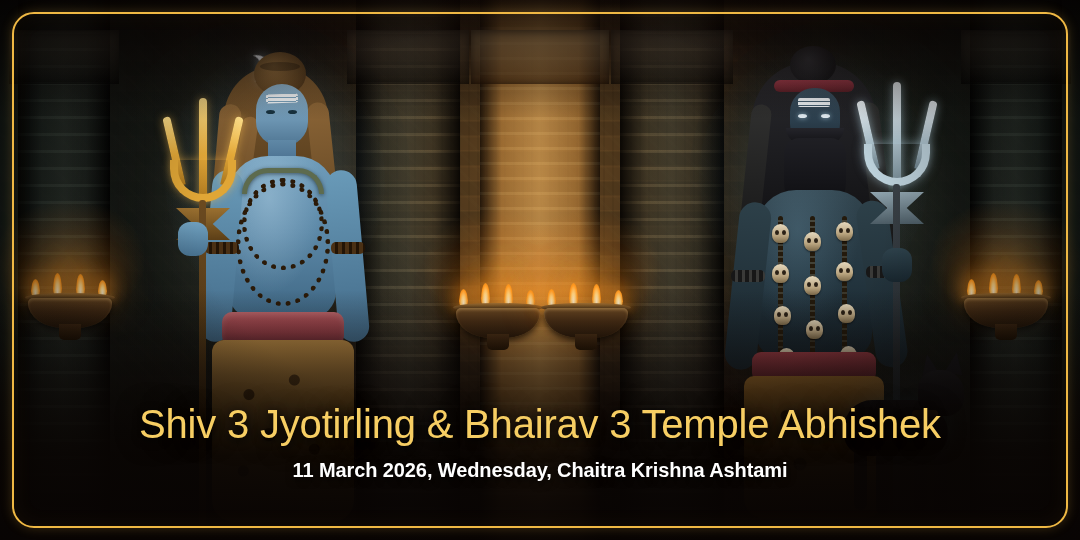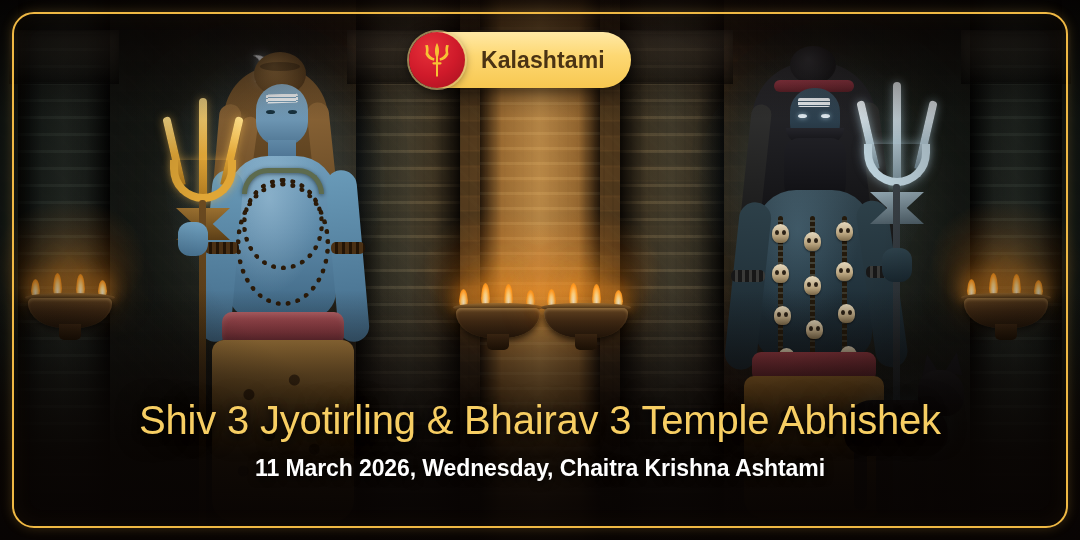--- a/index.html
+++ b/index.html
@@ -485,21 +485,21 @@
   }
   #event-title {
     font-size:40px; font-weight:normal;
     color:#f7ce63;
     letter-spacing:-.2px;
     text-shadow:0 2px 10px rgba(0,0,0,.92), 0 0 26px rgba(0,0,0,.7);
     white-space:nowrap;
   }
   #event-subtitle {
     margin-top:12px;
-    font-size:23px; font-weight:bold;
+    font-size:20px; font-weight:bold;
     color:#ffffff;
     letter-spacing:-.1px;
     text-shadow:0 2px 8px rgba(0,0,0,.95);
     white-space:nowrap;
   }
 </style>
 </head>
 <body>
 
 <div id="banner">
@@ -662,34 +662,20 @@
       <div class="flame f4"></div>
     <div class="rim"></div>
       <div class="bowl"></div>
       <div class="stem"></div>
   </div>
 
   <div id="top-scrim"></div>
   <div id="vignette"></div>
   <div id="bottom-scrim"></div>
 
-  <div id="badge">
-    <div id="badge-icon">
-      <svg width="34" height="36" viewBox="0 0 34 36" aria-hidden="true">
-        <g fill="#f7c234">
-          <path d="M16 9.5h2v25h-2z"></path>
-          <path d="M5.2 3.2c.9 3.0 1.0 6.0.3 9.0 1.6 3.6 4.6 5.9 8.5 6.6l.5-2.6c-3.0-.7-5.1-2.4-6.3-5.1.6-2.7.5-5.4-.3-8.0z"></path>
-          <path d="M28.8 3.2c-.9 3.0-1.0 6.0-.3 9.0-1.6 3.6-4.6 5.9-8.5 6.6l-.5-2.6c3.0-.7 5.1-2.4 6.3-5.1-.6-2.7-.5-5.4.3-8.0z"></path>
-          <path d="M17 1.0c1.3 2.4 2.0 5.1 2.0 8.0 0 3.0-.7 5.8-2.0 8.3-1.3-2.5-2.0-5.3-2.0-8.3 0-2.9.7-5.6 2.0-8.0z"></path>
-          <rect x="12.4" y="20.2" width="9.2" height="2.2" rx="1.1"></rect>
-        </g>
-      </svg>
-    </div>
-    <div id="badge-label">Kalashtami</div>
-  </div>
 
   <div id="text-block">
     <div id="event-title">Shiv 3 Jyotirling &amp; Bhairav 3 Temple Abhishek</div>
     <div id="event-subtitle">11 March 2026, Wednesday, Chaitra Krishna Ashtami</div>
   </div>
 
   <div id="gold-frame"></div>
 </div>
 
 </body></html>

